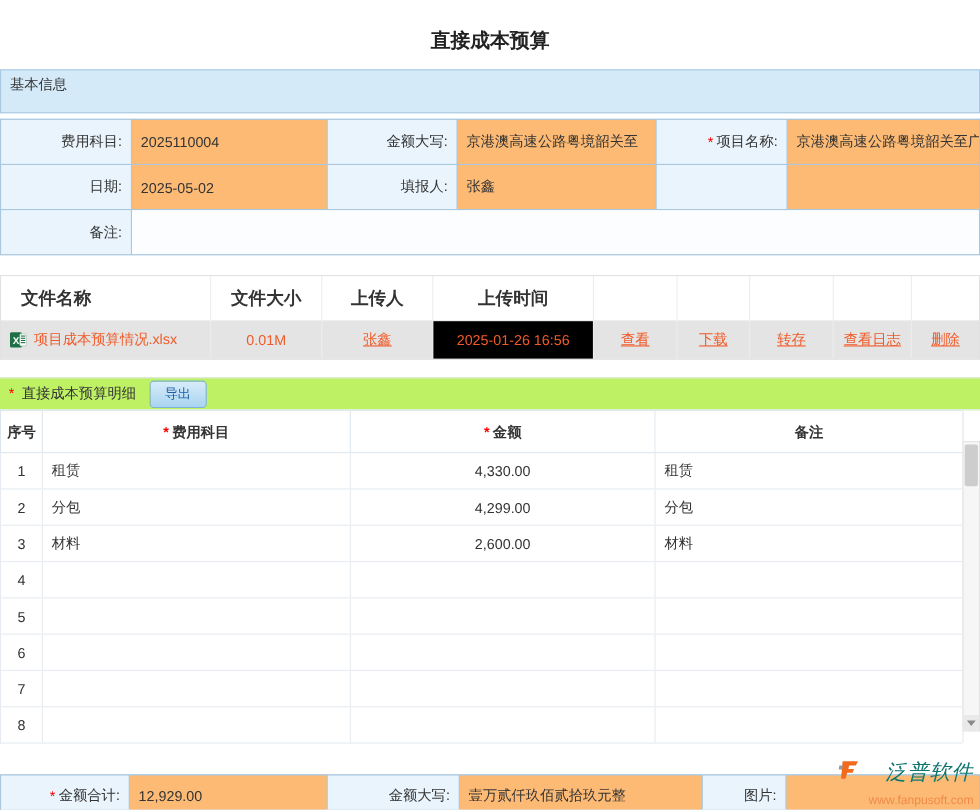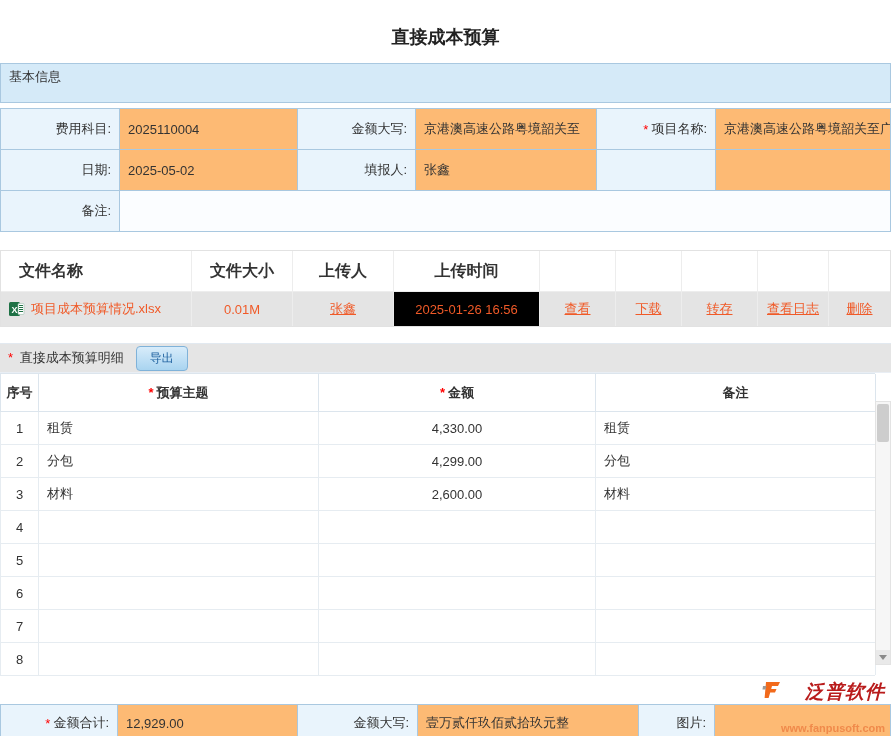--- a/index.html
+++ b/index.html
@@ -30,21 +30,21 @@
 
   .att-table{display:grid;grid-template-columns:190px 100px 100px 145px 75px 65px 75px 70px 1fr;gap:1px;background:#ededed;border:1px solid #e2e2e2;}
   .att-h{height:40px;background:#fff;font-weight:bold;display:flex;align-items:center;justify-content:center;font-size:16px;}
   .att-h.first{justify-content:flex-start;padding-left:18px;}
   .att-c{height:34px;background:#e4e4e4;color:var(--orange);display:flex;align-items:center;justify-content:center;font-size:13px;}
   .att-c.first{justify-content:flex-start;padding-left:8px;gap:6px;}
   .att-c.time{background:#000000;}
   .att-link{color:var(--orange);text-decoration:underline;cursor:pointer;}
   .uploader{text-decoration:underline;}
 
-  .detail-bar{height:30px;display:flex;align-items:center;background:#e5e5e5;border-top:1px solid #e2e9f0;border-bottom:1px solid #e9eef4;padding-left:8px;font-size:13px;gap:12px;}
+  .detail-bar{height:30px;display:flex;align-items:center;background:#bef264;border-top:1px solid #e2e9f0;border-bottom:1px solid #e9eef4;padding-left:8px;font-size:13px;gap:12px;}
   .export-btn{background:linear-gradient(#d8ecfa,#a9d4f0);border:1px solid #7fb2d9;color:#1c5f9e;border-radius:4px;font-size:12px;padding:3px 13px;cursor:pointer;font-family:inherit;}
 
   .detail-wrap{display:flex;}
   .detail-table{width:875px;}
   .dt-head{display:grid;grid-template-columns:38px 280px 277px 280px;height:39px;border-top:1px solid var(--dt-border);border-bottom:1px solid var(--dt-border);border-left:1px solid var(--dt-border);}
   .dt-head>div{display:flex;align-items:center;justify-content:center;font-weight:bold;font-size:13px;border-right:1px solid var(--dt-border);background:#fff;}
   .dt-row{display:grid;grid-template-columns:38px 280px 277px 280px;height:33px;border-bottom:1px solid #e6ecf1;border-left:1px solid #e6ecf1;}
   .dt-row>div{display:flex;align-items:center;font-size:13px;border-right:1px solid #e6ecf1;overflow:hidden;white-space:nowrap;}
   .dt-no{justify-content:center;}
   .dt-subject,.dt-remark{padding-left:8px;}
@@ -52,22 +52,22 @@
 
   .scrollbar{width:16px;height:264px;margin-top:28px;background:#f6f6f6;border:1px solid #e3e3e3;position:relative;}
   .sb-thumb{position:absolute;top:2px;left:1px;width:12px;height:38px;background:#cdcdcd;border-radius:2px;cursor:pointer;}
   .sb-down{position:absolute;bottom:0;left:0;width:14px;height:14px;background:#e9e9e9;display:flex;align-items:center;justify-content:center;cursor:pointer;}
   .tri-down{width:0;height:0;border-left:4px solid transparent;border-right:4px solid transparent;border-top:5px solid #8a8a8a;}
 
   .footer{display:grid;grid-template-columns:116px 179px 119px 220px 75px 1fr;gap:1px;background:var(--border);border:1px solid var(--border);margin-top:28px;height:38px;}
 
   .brand{position:absolute;right:6px;bottom:2px;text-align:right;}
   .brand-top{display:flex;align-items:center;gap:4px;justify-content:flex-end;}
-  .brand-name{font-size:19px;font-weight:bold;font-style:italic;color:#b91c1c;letter-spacing:1px;margin-left:19px;}
-  .brand-url{font-size:11px;color:#f08a4b;margin-top:17px;font-weight:bold;}
+  .brand-name{font-size:19px;font-weight:normal;font-style:italic;color:#0f766e;letter-spacing:1px;margin-left:19px;}
+  .brand-url{font-size:11px;color:#f08a4b;margin-top:7px;}
 
   .excel-ic{display:inline-flex;flex:none;}
 </style>
 </head>
 <body>
 
 <div class="page">
 
   <div class="page-title">直接成本预算</div>
 
@@ -153,21 +153,21 @@
       </span>
       <button class="export-btn">导出</button>
     </div>
 
     <div class="detail-wrap">
       <div class="detail-table">
         <div class="dt-head">
           <div>序号</div>
           <div>
             <span class="req">*</span>
-            <span>预算主题</span>
+            <span>费用科目</span>
           </div>
           <div>
             <span class="req">*</span>
             <span>金额</span>
           </div>
           <div>备注</div>
         </div>
 
         <div class="dt-row">
           <div class="dt-no">1</div>

